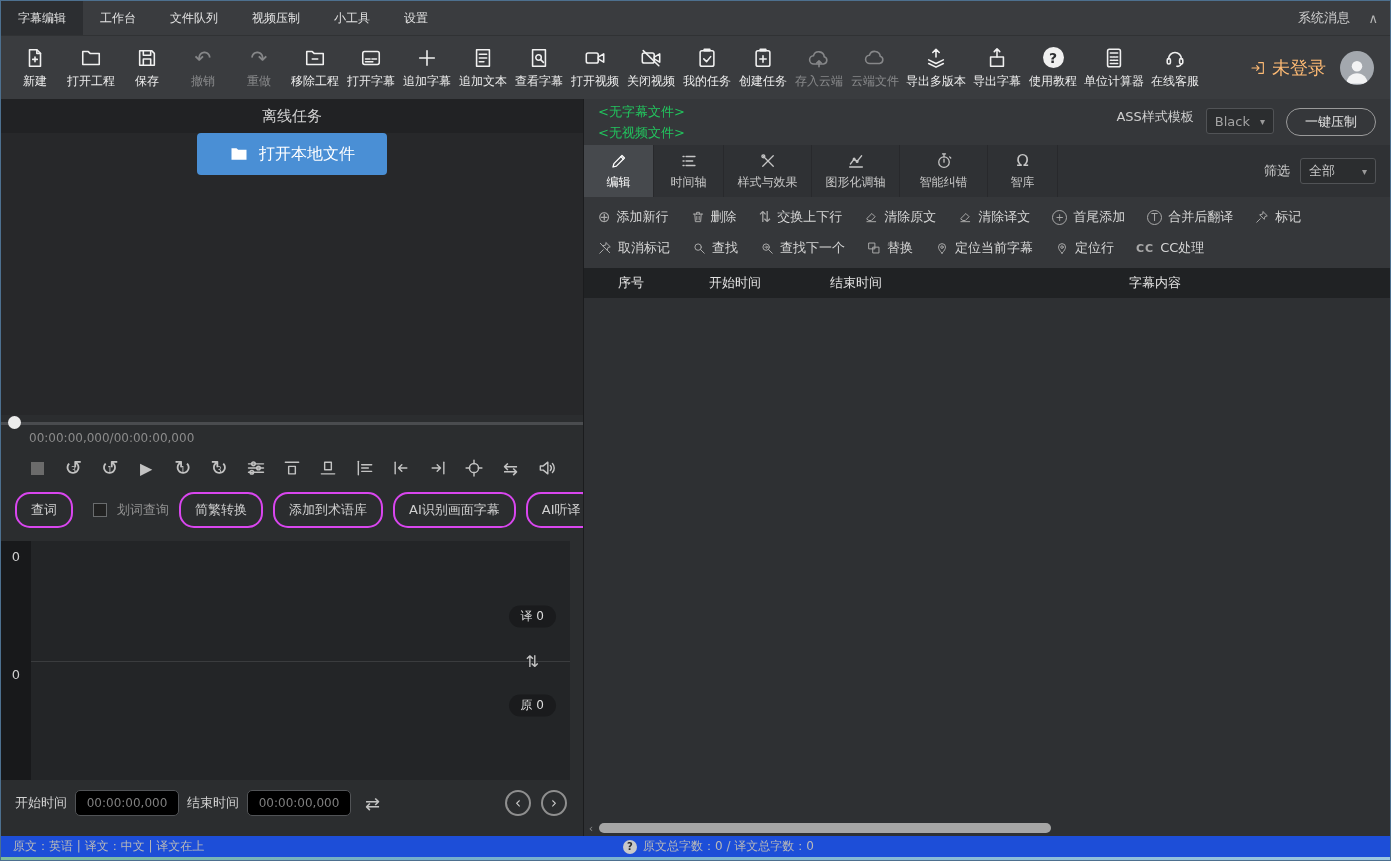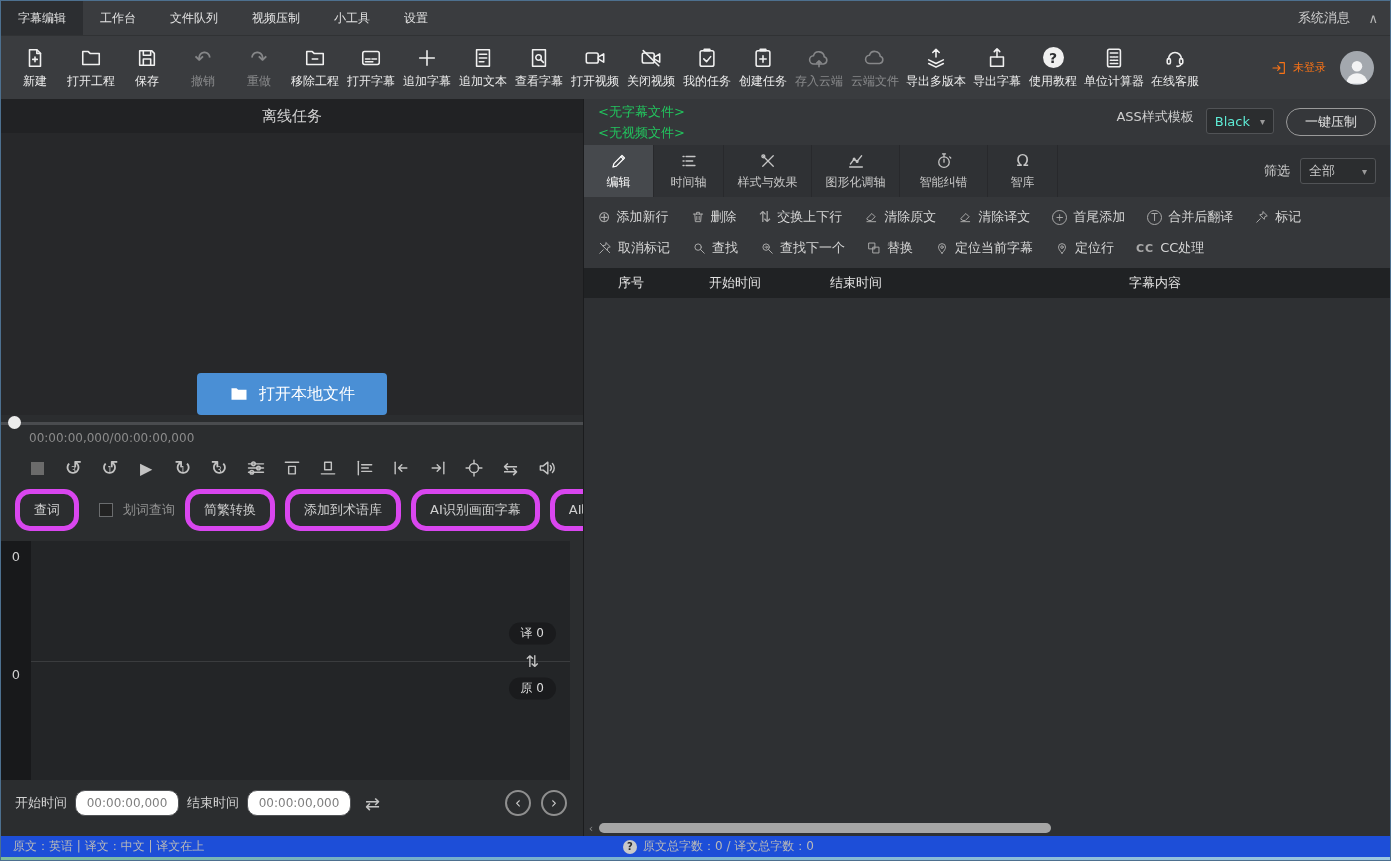--- a/index.html
+++ b/index.html
@@ -25,77 +25,77 @@
 
   
   .toolbar{height:64px;background:#3a3c3f;border-top:1px solid #303234;display:flex;align-items:center;padding:0 6px;flex:none}
   .tb{min-width:56px;padding:0 3px;display:flex;flex-direction:column;align-items:center;gap:3px;color:#ededed;cursor:default}
   .tb.disabled{opacity:.42}
   .tbi{height:24px;display:flex;align-items:center;justify-content:center;color:#f0f0f0}
   .tbi svg{width:22px;height:22px}
   .tbl{font-size:12px;white-space:nowrap}
   .uglyph{font-size:20px;line-height:22px;color:#f0f0f0}
   .qbig{width:21px;height:21px;border-radius:50%;background:#f0f0f0;color:#2b2d30;font-weight:bold;font-size:14px;display:flex;align-items:center;justify-content:center}
-  .login{margin-left:auto;display:flex;align-items:center;color:#f97316;font-size:11px;gap:6px}
+  .login{margin-left:auto;display:flex;align-items:center;color:#fdba74;font-size:18px;gap:6px}
   .avatar{width:34px;height:34px;border-radius:50%;background:#a3a8ae;margin:0 10px 0 14px;display:flex;align-items:flex-end;justify-content:center;overflow:hidden;flex:none}
 
   svg.lc *{fill:none;stroke:currentColor;stroke-width:1.7;stroke-linecap:round;stroke-linejoin:round}
 
   
   .main{flex:1;display:flex;min-height:0}
   .left{width:583px;flex:none;display:flex;flex-direction:column;background:#2b2d2f;border-right:1px solid #1b1c1e}
   .video{height:316px;background:#27282a;display:flex;flex-direction:column;flex:none}
   .offline{height:34px;background:#212224;color:#d2d2d2;font-size:15px;display:flex;align-items:center;justify-content:center;flex:none}
-  .vcenter{flex:1;display:flex;flex-direction:column;align-items:center;justify-content:flex-end;gap:16px}
+  .vcenter{flex:1;display:flex;flex-direction:column;align-items:center;justify-content:flex-start;gap:16px}
   .openlocal{width:190px;height:42px;background:#4a8fd5;color:#fff;font-size:16px;border:none;border-radius:4px;display:flex;align-items:center;justify-content:center;gap:10px;cursor:pointer}
   .hint{color:#c9c9c9;font-size:14px}
 
   .timeline{height:16px;position:relative;flex:none}
   .track{position:absolute;left:0;right:0;top:7px;height:3px;background:#4a4c4f}
   .handle{position:absolute;left:7px;top:1px;width:13px;height:13px;border-radius:50%;background:#ececec}
   .timecode{height:18px;color:#8b8b8b;font-size:12px;padding-left:28px;flex:none}
 
   .transport{height:38px;display:flex;align-items:center;justify-content:space-between;padding:0 24px;color:#c3c3c3;flex:none}
   .tpi{display:flex;align-items:center;justify-content:center;width:24px;height:24px;font-size:18px;color:#c3c3c3}
   .tpi svg{width:20px;height:20px}
   .stopsq{width:13px;height:13px;background:#6b6b6b;display:block}
   .seek{position:relative;font-size:21px;line-height:21px}
   .seek i{position:absolute;left:50%;top:58%;transform:translate(-50%,-50%);font-size:8px;font-style:normal}
 
   .dictbar{height:46px;display:flex;align-items:center;gap:10px;padding-left:14px;background:#2b2d2f;overflow:hidden;flex:none}
-  .pill{height:20px;border:5px solid #d946ef;border-radius:15px;color:#d0d0d0;font-size:13px;display:flex;align-items:center;padding:16px 14px;white-space:nowrap;background:transparent;flex:none}
+  .pill{height:20px;border:2px solid #d946ef;border-radius:15px;color:#d0d0d0;font-size:13px;display:flex;align-items:center;padding:16px 14px;white-space:nowrap;background:transparent;flex:none}
   .checkbox{width:14px;height:14px;border:1px solid #6a6c6e;background:#222;margin-left:10px;flex:none}
   .cblabel{color:#909090;font-size:13px;white-space:nowrap}
 
   .editor{flex:1;position:relative;background:#232527;min-height:0;margin:8px 13px 0 0}
   .gutter{position:absolute;left:0;top:0;bottom:0;width:30px;background:#18191b}
   .gnum{position:absolute;left:0;width:30px;text-align:center;color:#d0d0d0;font-size:13px}
   .gnum.topn{top:8px}
   .gnum.botn{top:calc(50% + 6px)}
   .divider{position:absolute;left:30px;right:0;top:50%;height:1px;background:#3a3c3e}
-  .sidectl{position:absolute;right:14px;top:50%;transform:translateY(-50%);display:flex;flex-direction:column;align-items:center;gap:7px}
+  .sidectl{position:absolute;right:14px;top:50%;transform:translateY(-50%);display:flex;flex-direction:column;align-items:center;gap:24px}
   .badge{background:#1a1b1d;border-radius:11px;height:22px;padding:0 12px;color:#dcdcdc;font-size:12px;display:flex;align-items:center;white-space:nowrap}
   .swapv{color:#c3c3c3;font-size:16px}
 
   .timesrow{height:46px;display:flex;align-items:center;gap:8px;padding:0 14px;position:relative;flex:none}
   .tlabel{color:#d2d2d2;font-size:13px;white-space:nowrap}
-  .tinput{width:104px;height:26px;background:#ffffff;border:1px solid #515356;border-radius:10px;color:#7f7f7f;font-size:12px;display:flex;align-items:center;justify-content:center}
+  .tinput{width:104px;height:26px;background:#000000;border:1px solid #515356;border-radius:5px;color:#7f7f7f;font-size:12px;display:flex;align-items:center;justify-content:center}
   .loop{color:#c3c3c3;font-size:18px;margin-left:6px}
   .navbtns{position:absolute;right:16px;display:flex;gap:10px}
   .circbtn{width:26px;height:26px;border-radius:50%;border:2px solid #8f8f8f;color:#cfcfcf;font-size:15px;display:flex;align-items:center;justify-content:center;background:transparent}
   .bottomgap{height:10px;flex:none}
 
   
   .right{flex:1;display:flex;flex-direction:column;background:#35373a;min-width:0}
   .infobar{height:46px;display:flex;align-items:center;padding:0 14px;flex:none}
   .filelines{display:flex;flex-direction:column;font-size:13px;color:#22c55e;line-height:21px}
   .rightctl{margin-left:auto;display:flex;align-items:flex-start;gap:12px}
   .asslabel,.filterlabel{color:#cfcfcf;font-size:13px;white-space:nowrap}
   .select{height:26px;background:#2b2d2f;border:1px solid #515356;border-radius:3px;display:flex;align-items:center;padding:0 8px;gap:10px;font-size:13px}
-  .select .val{color:#5eead4}
+  .select .val{color:#a3a3a3}
   .select .arrow{color:#9a9a9a;font-size:10px}
   .select.light .val{color:#c9c9c9}
   .compress{height:28px;border:1px solid #9a9a9a;border-radius:15px;color:#e2e2e2;background:transparent;font-size:13px;padding:0 18px;cursor:pointer}
 
   .tabstrip{height:52px;background:#2f3134;display:flex;align-items:stretch;position:relative;flex:none}
   .rtab{width:70px;display:flex;flex-direction:column;align-items:center;justify-content:center;gap:4px;color:#c6c6c6;font-size:12px;border-right:1px solid #28292c;cursor:default}
   .rtab.w2{width:88px}
   .rtab.active{background:#46494d;color:#fff}
   .rtab svg{width:18px;height:18px}
   .rtab .omega{font-size:16px;line-height:18px}

